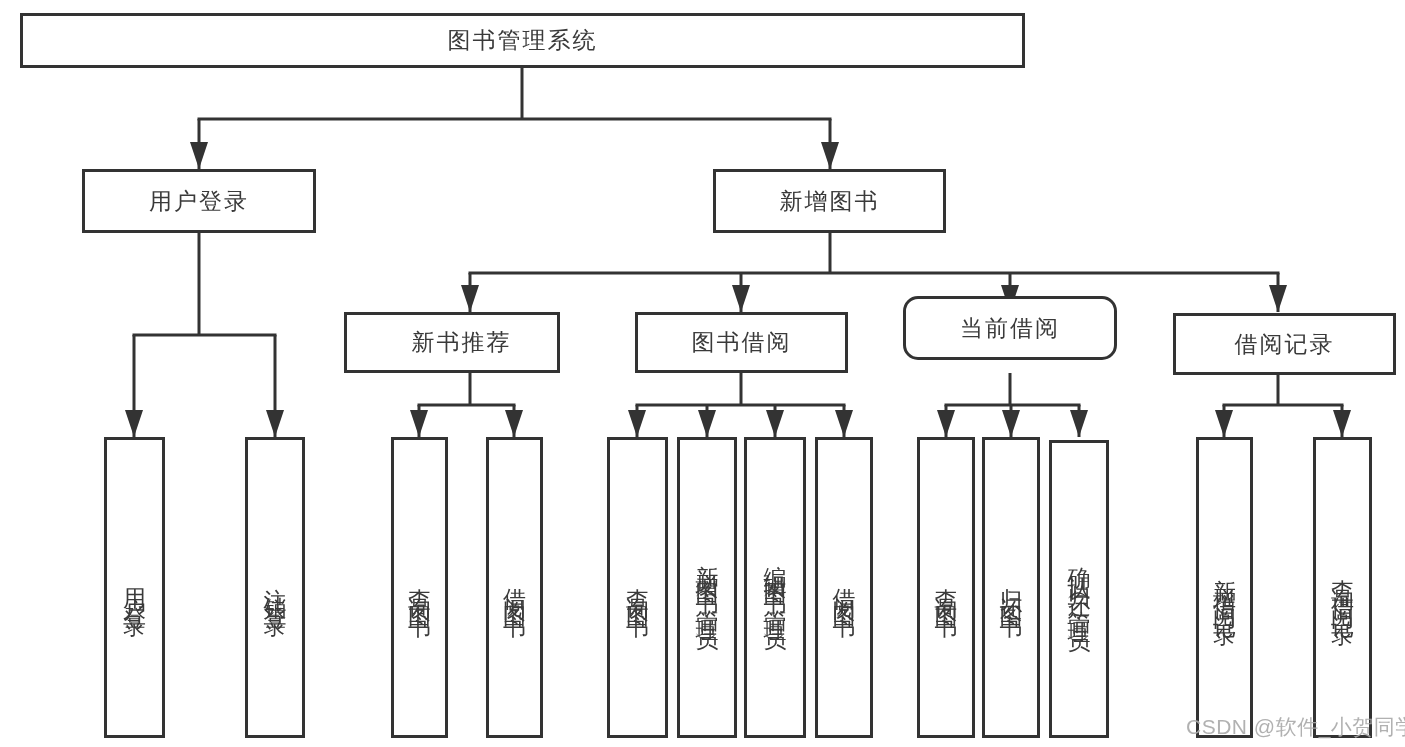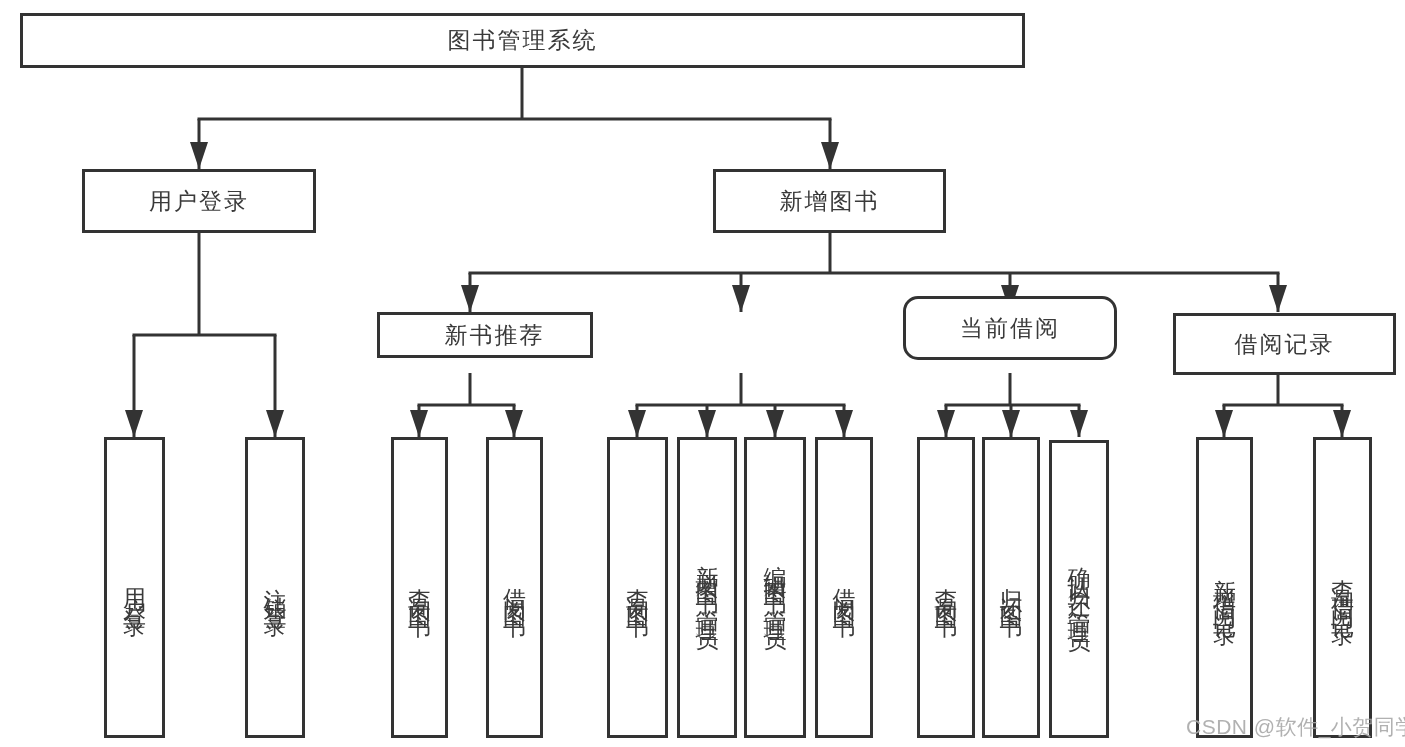--- a/index.html
+++ b/index.html
@@ -45,21 +45,21 @@
     letter-spacing: 9px;
     line-height: 1;
     white-space: nowrap;
   }
   
   .n-root   { left: 20px;   top: 13px;  width: 1005px; height: 55px; text-align: right; }
   
   .n-login  { left: 82px;   top: 169px; width: 234px;  height: 64px; }
   .n-mgmt   { left: 713px;  top: 169px; width: 233px;  height: 64px; }
   
-  .n-m0 { left: 377px;  top: 312px; width: 216px; height: 46px; padding-left: 19px; }
+  .n-m0 { left: 344px;  top: 312px; width: 216px; height: 61px; padding-left: 19px; }
   .n-m1 { left: 635px;  top: 312px; width: 213px; height: 61px; }
   .n-m2 { left: 903px;  top: 296px; width: 214px; height: 64px; border-radius: 15px; }
   .n-m3 { left: 1173px; top: 313px; width: 223px; height: 62px; }
   
   .leaf { top: 437px; height: 301px; }
   .n-l0  { left: 104px;  width: 61px; }
   .n-l1  { left: 245px;  width: 60px; }
   .n-l2  { left: 391px;  width: 57px; }
   .n-l3  { left: 486px;  width: 57px; }
   .n-l4  { left: 607px;  width: 61px; }
@@ -150,20 +150,23 @@
   <div class="node n-login">
     <span class="lbl">用户登录</span>
   </div>
   <div class="node n-mgmt">
     <span class="lbl">新增图书</span>
   </div>
 
   <div class="node n-m0">
     <span class="lbl">新书推荐</span>
   </div>
+  <div class="node n-m1">
+    <span class="lbl">图书借阅</span>
+  </div>
   <div class="node n-m2">
     <span class="lbl">当前借阅</span>
   </div>
   <div class="node n-m3">
     <span class="lbl">借阅记录</span>
   </div>
 
   <div class="node leaf n-l0">
     <span class="lbl">用户登录</span>
   </div>

